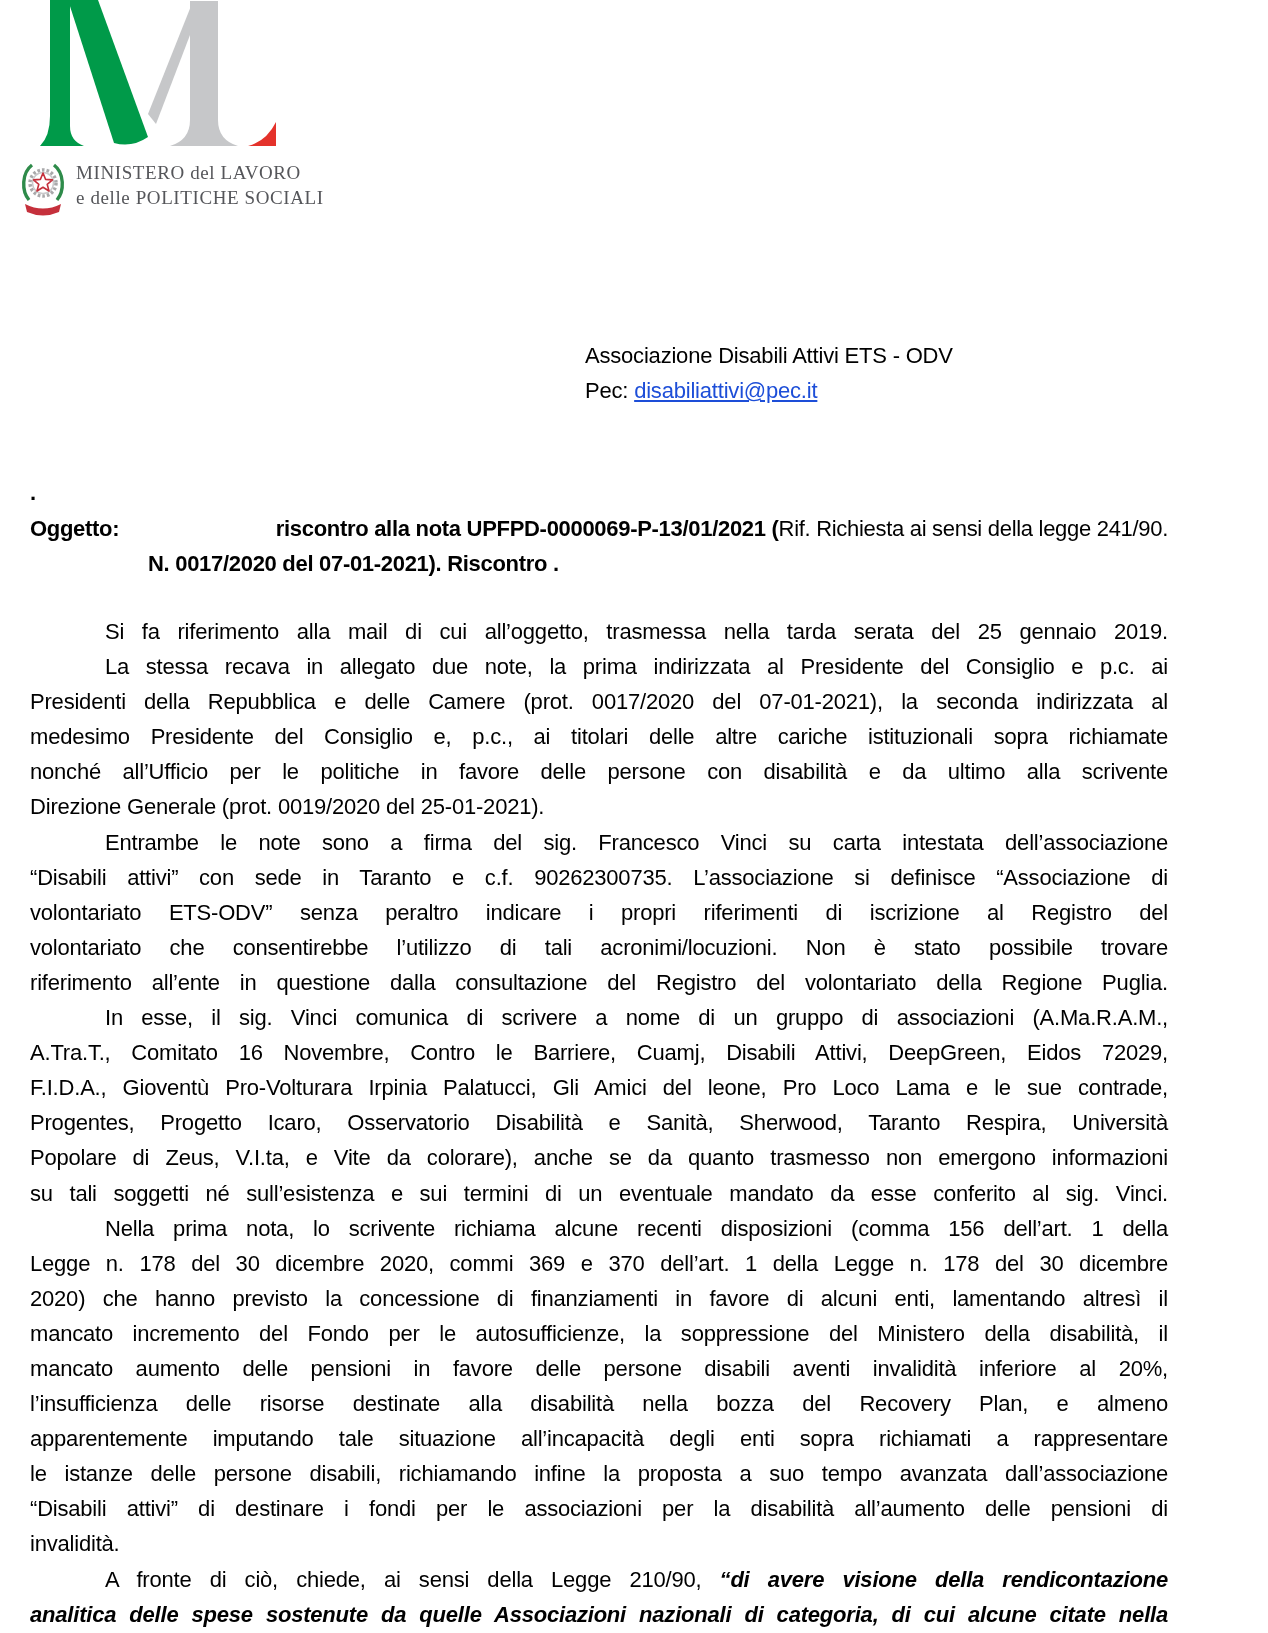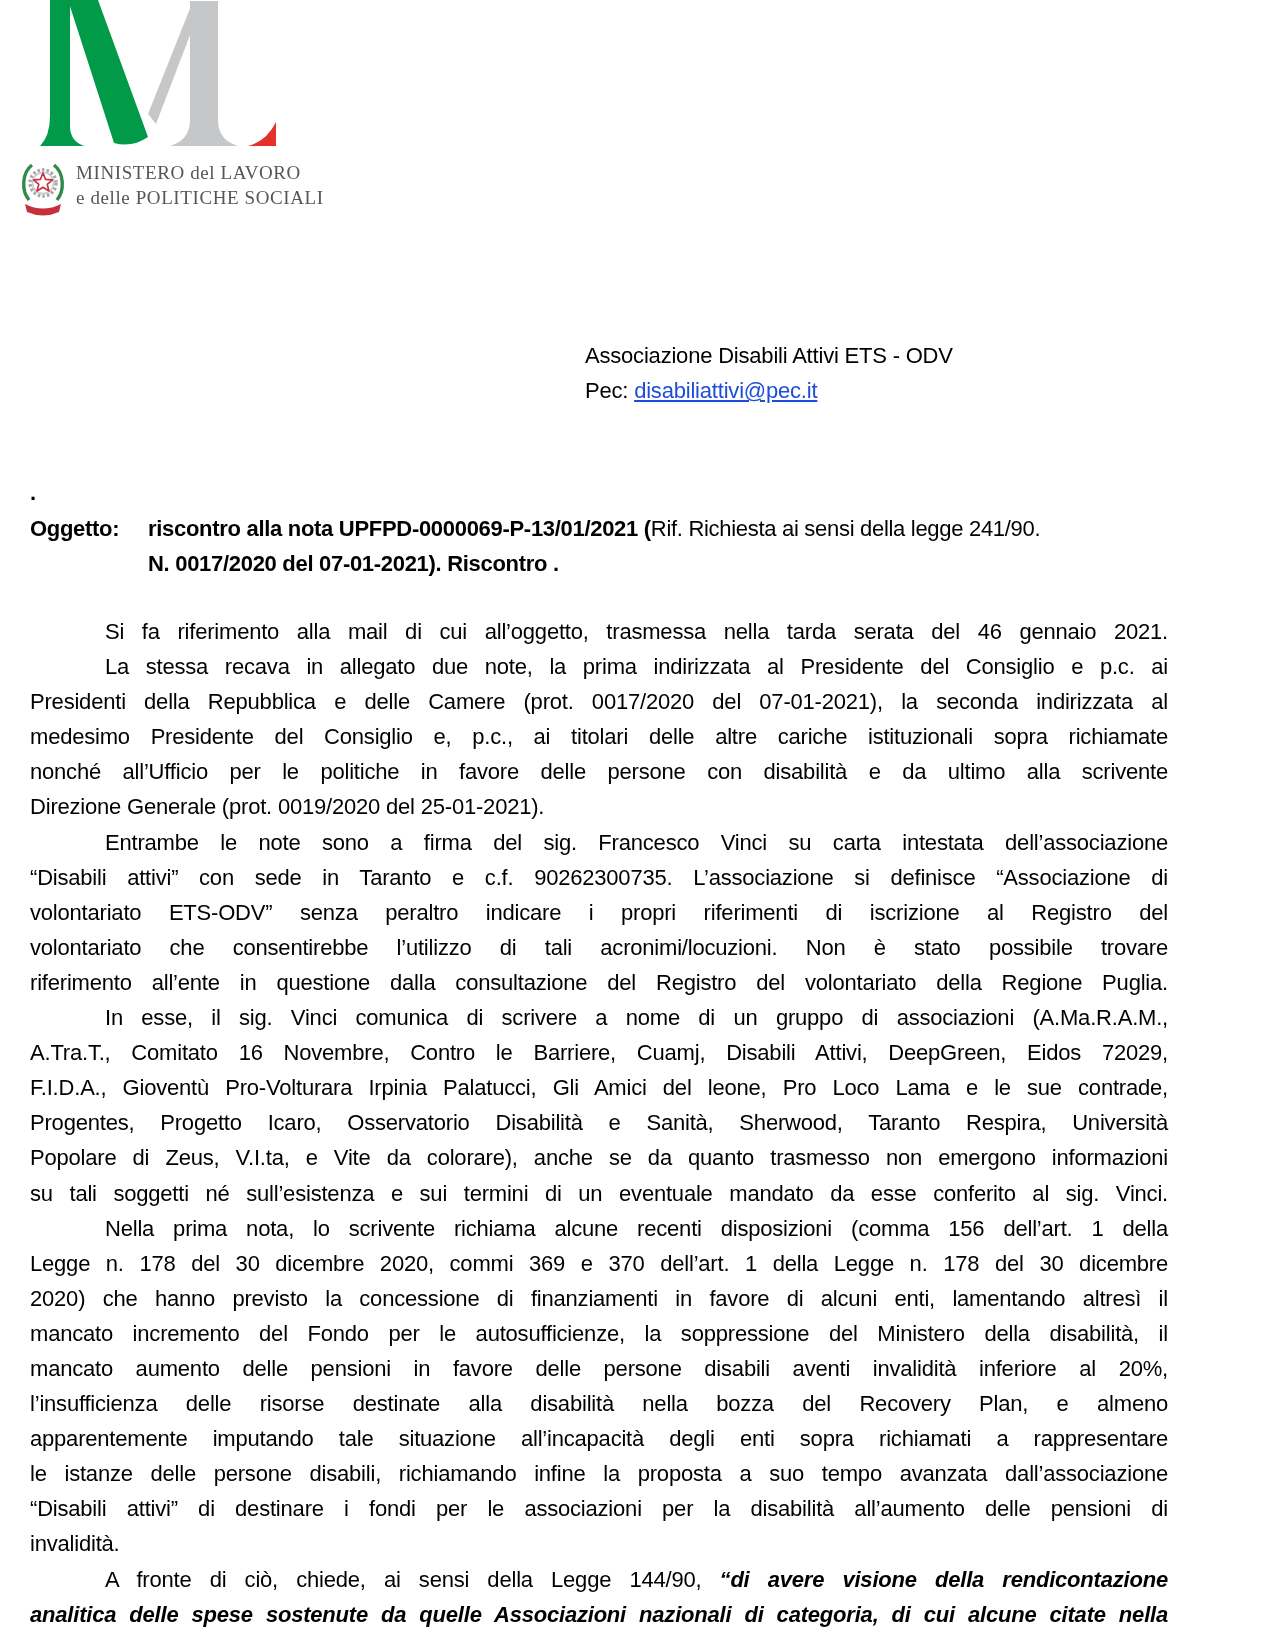--- a/index.html
+++ b/index.html
@@ -31,21 +31,21 @@
   
   #stray-dot{
     position:absolute;left:30px;top:475px;
     font-size:22px;line-height:35.1px;font-weight:700;
   }
   
   #subject{
     position:absolute;left:30px;top:511px;width:1138px;
     font-size:22px;line-height:35.1px;letter-spacing:-.3px;
   }
-  #subject .sline1{position:relative;padding-left:118px;}
+  #subject .sline1{position:relative;padding-left:118px;text-align:right;}
   #subject .slabel{position:absolute;left:0;top:0;font-weight:700;}
   #subject .bd{font-weight:700;}
   #subject .sline2{padding-left:118px;font-weight:bold;}
   
   #document-body{
     position:absolute;left:30px;top:614px;width:1138px;
     font-size:22px;line-height:35.1px;letter-spacing:-.2px;
   }
   .line{
     text-align:justify;
@@ -96,21 +96,21 @@
 
   <div id="subject">
     <div class="sline1">
       <span class="slabel">Oggetto:</span><span class="bd">riscontro alla nota UPFPD-0000069-P-13/01/2021 (</span><span>Rif. Richiesta ai sensi della legge 241/90.</span>
     </div>
     <div class="sline2">N. 0017/2020 del 07-01-2021). Riscontro .</div>
   </div>
 
   <div id="document-body">
       <div>
-        <div class="line indent"><span>Si fa riferimento alla mail  di cui all’oggetto, trasmessa nella tarda serata del 46 gennaio 2021.</span></div>
+        <div class="line indent"><span>Si fa riferimento alla mail  di cui all’oggetto, trasmessa nella tarda serata del 25 gennaio 2019.</span></div>
       </div>
       <div>
         <div class="line indent"><span>La stessa recava in allegato due note, la prima indirizzata al Presidente del Consiglio e p.c. ai</span></div>
         <div class="line"><span>Presidenti della Repubblica e delle Camere (prot. 0017/2020 del 07-01-2021), la seconda indirizzata al</span></div>
         <div class="line"><span>medesimo Presidente del Consiglio e, p.c., ai titolari delle altre cariche istituzionali sopra richiamate</span></div>
         <div class="line"><span>nonché all’Ufficio per le politiche in favore delle persone con disabilità e da ultimo alla scrivente</span></div>
         <div class="line nostretch"><span>Direzione Generale (prot.  0019/2020 del 25-01-2021).</span></div>
       </div>
       <div>
         <div class="line indent"><span>Entrambe le note sono a firma del sig. Francesco Vinci su carta intestata dell’associazione</span></div>
@@ -133,18 +133,18 @@
         <div class="line"><span>2020) che hanno previsto la concessione di finanziamenti in favore di alcuni enti, lamentando altresì il</span></div>
         <div class="line"><span>mancato incremento del Fondo per le autosufficienze, la soppressione del Ministero della disabilità, il</span></div>
         <div class="line"><span>mancato aumento delle pensioni in favore delle persone disabili aventi invalidità inferiore al 20%,</span></div>
         <div class="line"><span>l’insufficienza delle risorse destinate alla disabilità nella bozza del Recovery Plan, e almeno</span></div>
         <div class="line"><span>apparentemente imputando tale situazione all’incapacità degli enti sopra richiamati a rappresentare</span></div>
         <div class="line"><span>le istanze delle persone disabili, richiamando infine la proposta a suo tempo avanzata dall’associazione</span></div>
         <div class="line"><span>“Disabili attivi” di destinare i fondi per le associazioni per la disabilità all’aumento delle pensioni di</span></div>
         <div class="line nostretch"><span>invalidità.</span></div>
       </div>
       <div>
-        <div class="line indent"><span>A fronte di ciò, chiede, ai sensi della Legge 144/90, </span><span class="it">“di avere visione della rendicontazione</span></div>
+        <div class="line indent"><span>A fronte di ciò, chiede, ai sensi della Legge 210/90, </span><span class="it">“di avere visione della rendicontazione</span></div>
         <div class="line"><span class="it">analitica delle spese sostenute da quelle Associazioni nazionali di categoria, di cui alcune citate nella</span></div>
       </div>
     </div>
 
 </div>
 
 </body></html>

